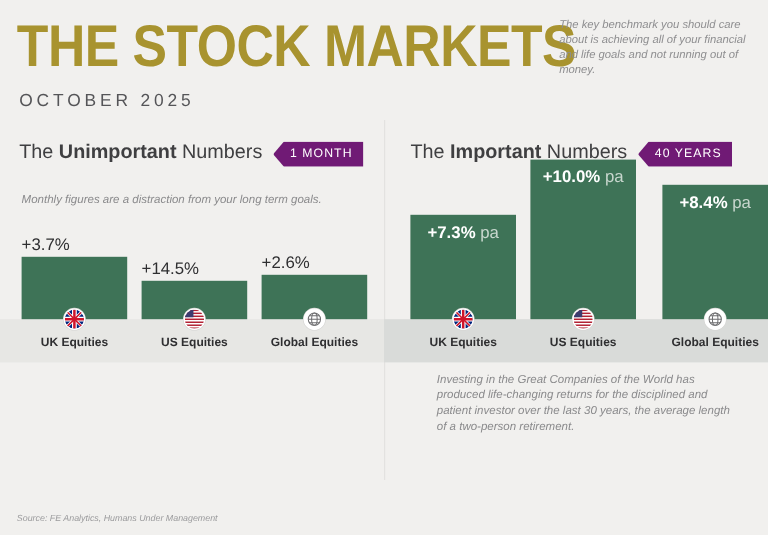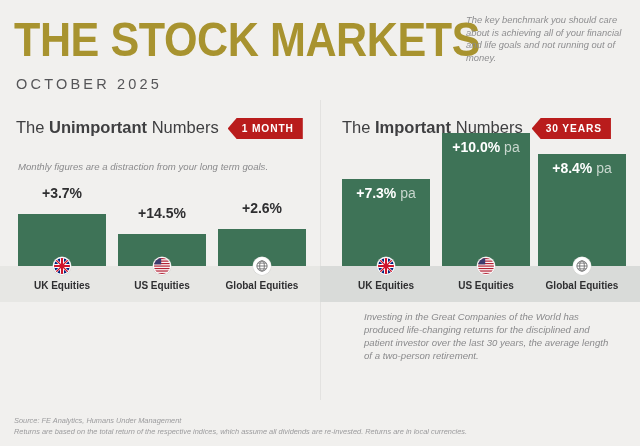--- a/index.html
+++ b/index.html
@@ -55,24 +55,24 @@
     font-size:16.5px;
     color:#3f3f41;
     white-space:nowrap;
     font-weight:400;
   }
   .panel-head .htext b { font-weight:700; }
   .ribbon {
     position:relative;
     margin-left:9px;
     height:21px;
-    background:#b91c1c;
+    background:#701a75;
     color:#ffffff;
     font-size:10.2px;
-    font-weight:700;
+    font-weight:400;
     letter-spacing:0.9px;
     display:flex;
     align-items:center;
     padding:0 9px 0 14px;
     white-space:nowrap;
     clip-path:polygon(9px 0, 100% 0, 100% 100%, 9px 100%, 0 50%);
   }
   .blurb {
     position:absolute;
     font-size:9.6px;
@@ -98,25 +98,25 @@
   }
   .bar {
     width:100%;
     background:#3e7357;
     position:relative;
   }
   .bar-cap {
     position:absolute;
     bottom:100%;
     left:0; width:100%;
-    text-align:center;
+    text-align:left;
     font-size:14px;
-    font-weight:700;
+    font-weight:400;
     color:#2f2f31;
-    padding-bottom:13px;
+    padding-bottom:3px;
     white-space:nowrap;
   }
   .bar-in {
     position:absolute;
     top:6px; left:0; width:100%;
     text-align:center;
     font-size:14px;
     font-weight:700;
     color:#ffffff;
     white-space:nowrap;
@@ -180,21 +180,21 @@
     <span>The </span><b>Unimportant</b><span> Numbers</span>
   </div>
   <div class="ribbon">1 MONTH</div>
 </div>
 <div class="blurb" style="left:18px; top:160px; width:290px;">Monthly figures are a distraction from your long term goals.</div>
 
 <div class="panel-head" style="left:342px; top:118px;">
   <div class="htext">
     <span>The </span><b>Important</b><span> Numbers</span>
   </div>
-  <div class="ribbon">30 YEARS</div>
+  <div class="ribbon">40 YEARS</div>
 </div>
 
 <div class="chart chart-left">
 
   <div class="bar-slot" style="left:18px;">
     <div class="bar" style="height:52px;">
       <div class="bar-cap">+3.7%</div>
       <div class="badge">
         <svg viewBox="0 0 20 20">
           <circle cx="10" cy="10" r="10" fill="#00247d"></circle>
@@ -287,21 +287,21 @@
             <rect y="15.5" width="20" height="1.55" fill="#b22234"></rect>
             <rect y="18.6" width="20" height="1.4" fill="#b22234"></rect>
           </g>
           <rect x="0" y="0" width="9" height="8" fill="#3c3b6e"></rect>
         </svg>
       </div>
     </div>
     <div class="cat-label">US Equities</div>
   </div>
 
-  <div class="bar-slot" style="left:218px;">
+  <div class="bar-slot" style="left:232px;">
     <div class="bar" style="height:112px;">
       <div class="bar-in">
         <span>+8.4%</span>
         <span class="pa">pa</span>
       </div>
       <div class="badge">
         <svg viewBox="0 0 20 20">
           <circle cx="10" cy="10" r="10" fill="#fff"></circle>
           <g stroke="#6e6e70" stroke-width="1.1" fill="none">
             <circle cx="10" cy="10" r="6.4"></circle>
@@ -312,14 +312,13 @@
       </div>
     </div>
     <div class="cat-label">Global Equities</div>
   </div>
 </div>
 
 <div class="blurb" style="left:364px; top:310px; width:250px;">Investing in the Great Companies of the World has produced life-changing returns for the disciplined and patient investor over the last 30 years, the average length of a two-person retirement.</div>
 
 <div class="footer">
   <div>Source: FE Analytics, Humans Under Management</div>
-  <div>Returns are based on the total return of the respective indices, which assume all dividends are re-invested. Returns are in local currencies.</div>
 </div>
 
 </body></html>

